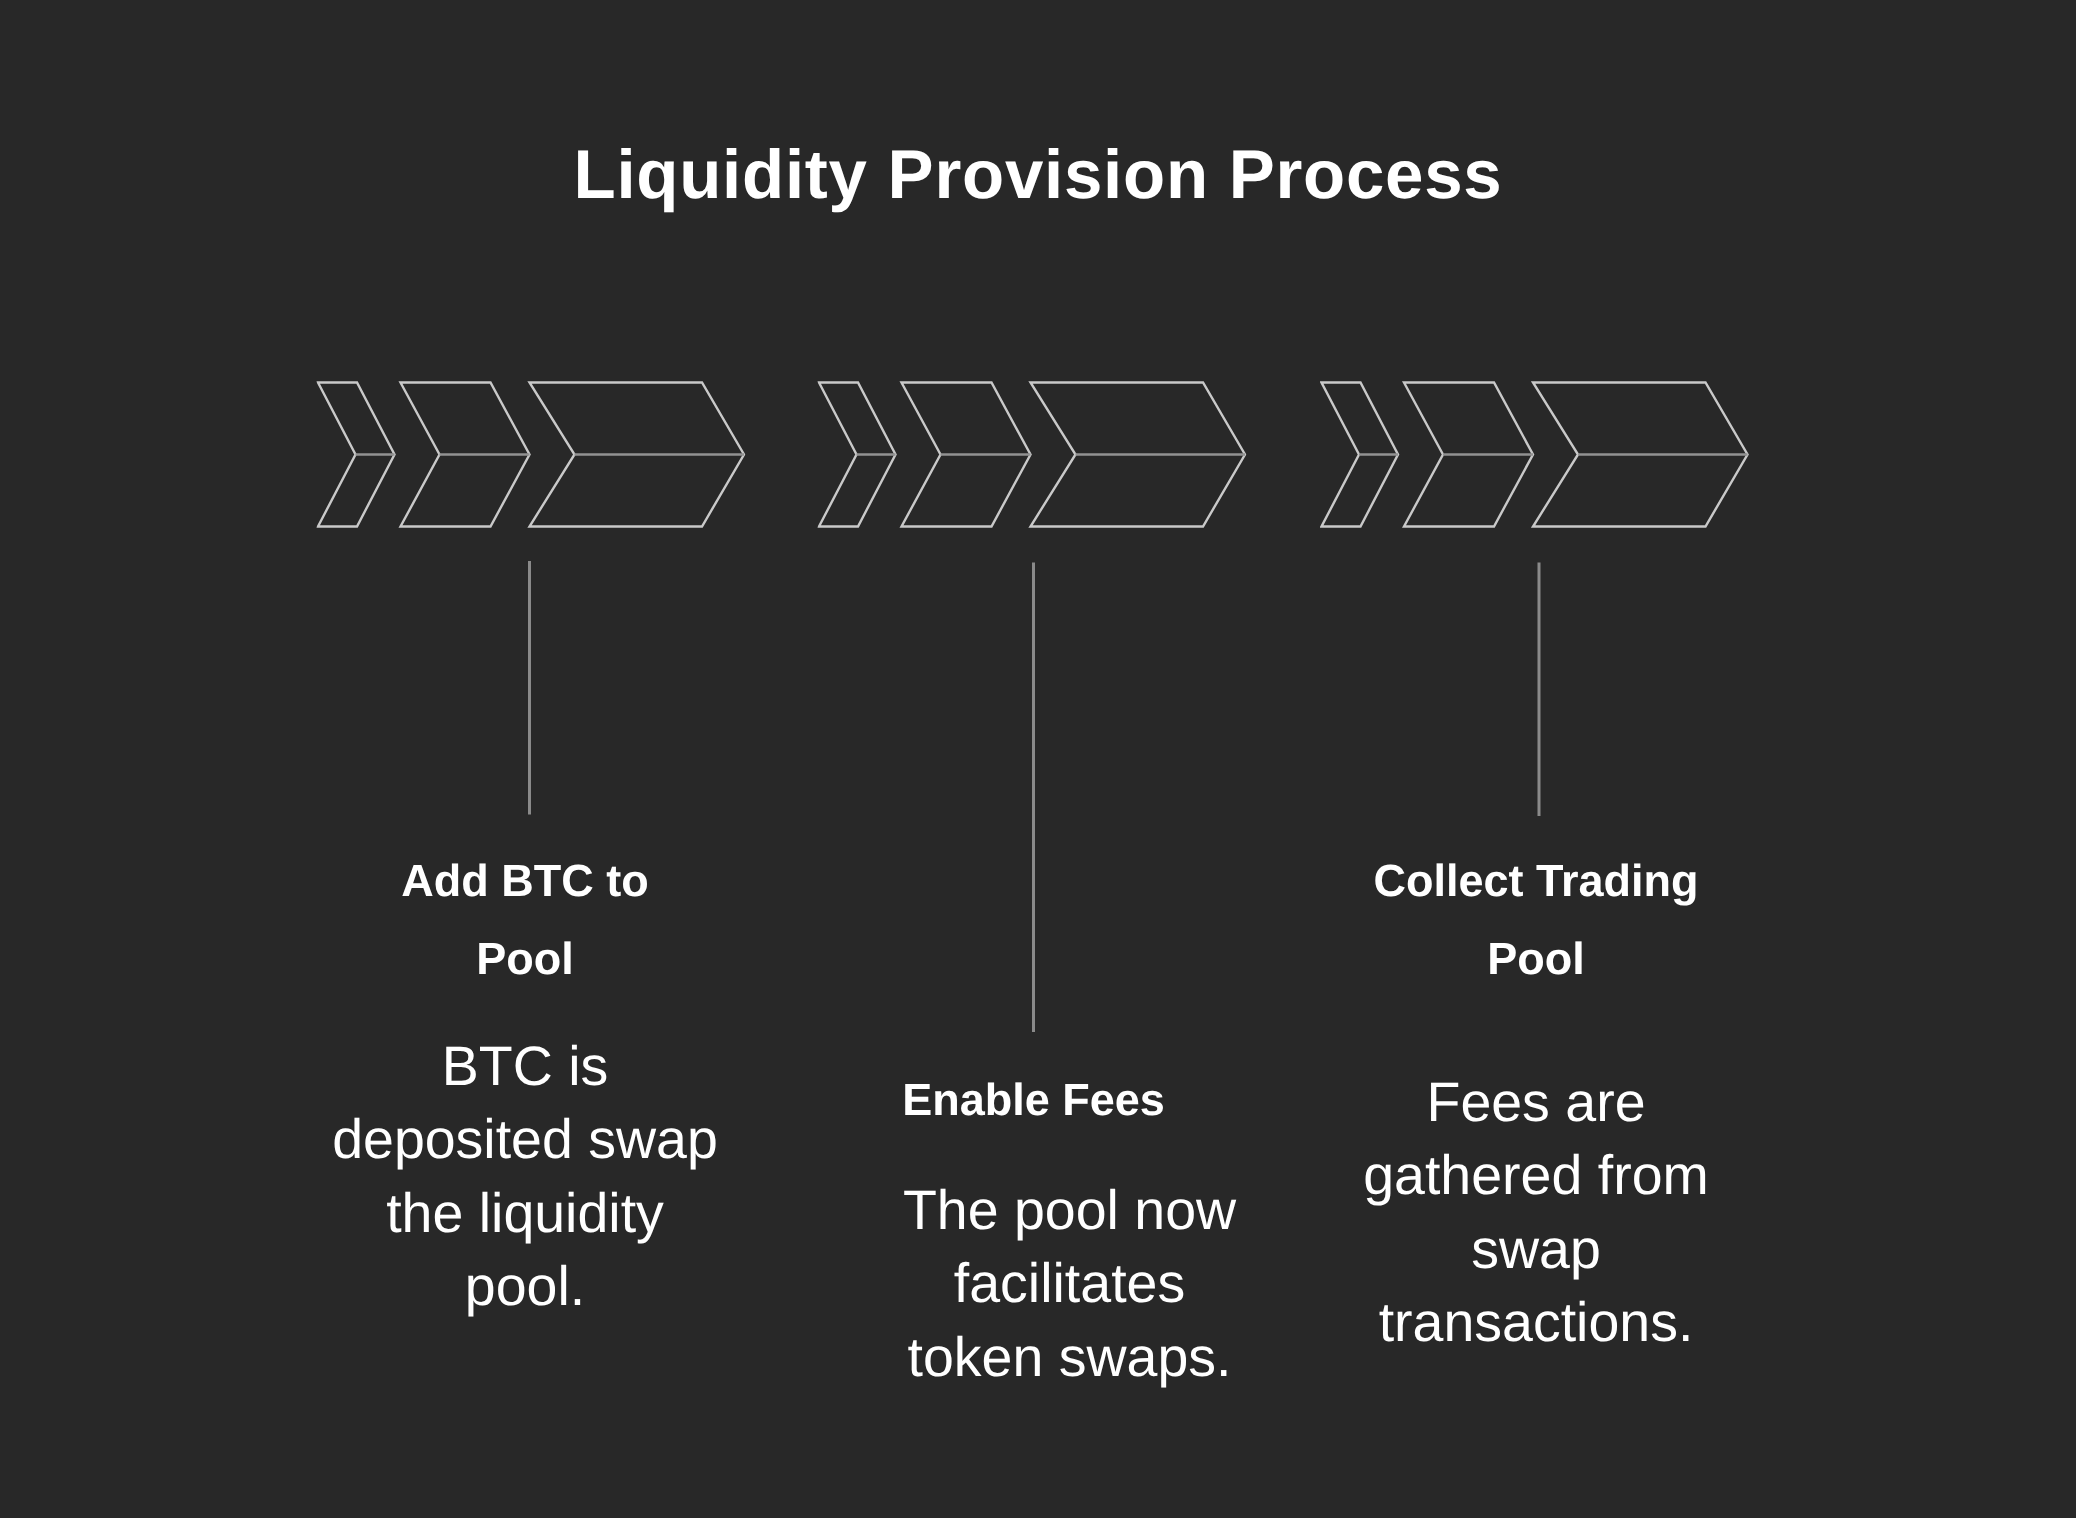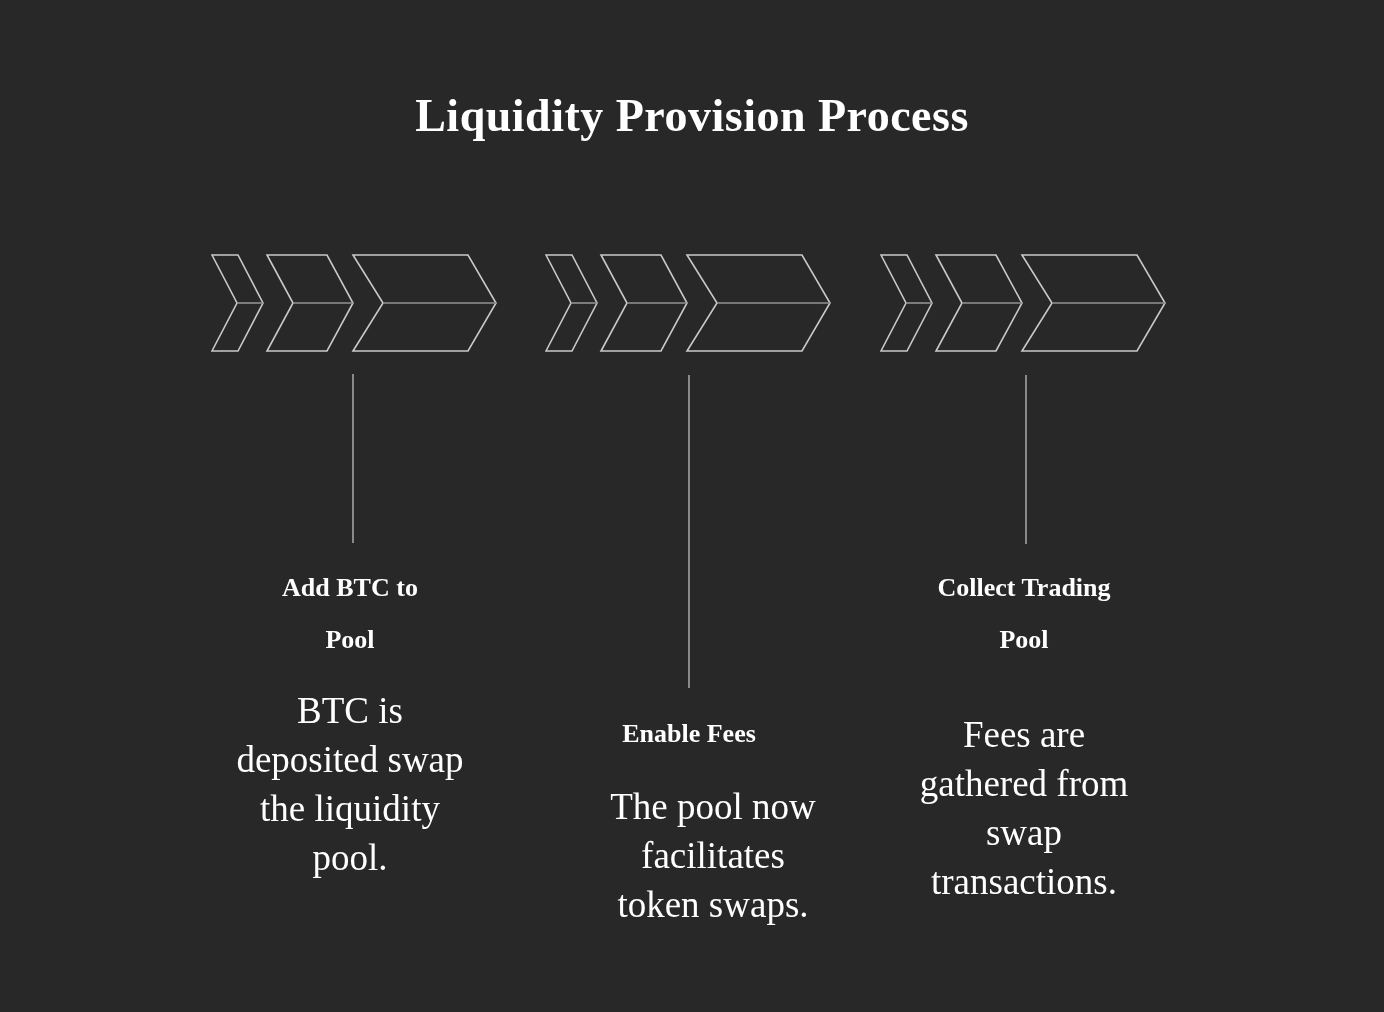--- a/index.html
+++ b/index.html
@@ -10,21 +10,21 @@
     --connector-line:#8a8a8a;
   }
   *{ margin:0; padding:0; box-sizing:border-box; }
   html,body{ background:var(--background); }
   .canvas{
     position:relative;
     width:1384px;
     height:1012px;
     background:var(--background);
     overflow:hidden;
-    font-family:Liberation Serif, serif;
+    font-family:Liberation Sans, sans-serif;
     color:var(--text);
   }
   .page-title{
     position:absolute;
     left:0; right:0; top:88px;
     text-align:center;
     font-size:46px;
     line-height:56px;
     font-weight:700;
     letter-spacing:0.5px;
@@ -50,21 +50,21 @@
   .connector.c3{ left:1025px; top:375px; height:169px; }
   .step-heading, .step-body{
     position:absolute;
     width:340px;
     text-align:center;
     white-space:pre-line;
     color:var(--text);
   }
   .step-heading{
     font-weight:700;
-    font-size:26px;
+    font-size:30px;
     line-height:52px;
   }
   .step-body{
     font-weight:400;
     font-size:37px;
     line-height:49px;
   }
   .s1 .step-heading{ left:180px; top:562px; }
   .s1 .step-body{    left:180px; top:686px; }
   .s2 .step-heading{ left:519px; top:708px; }

